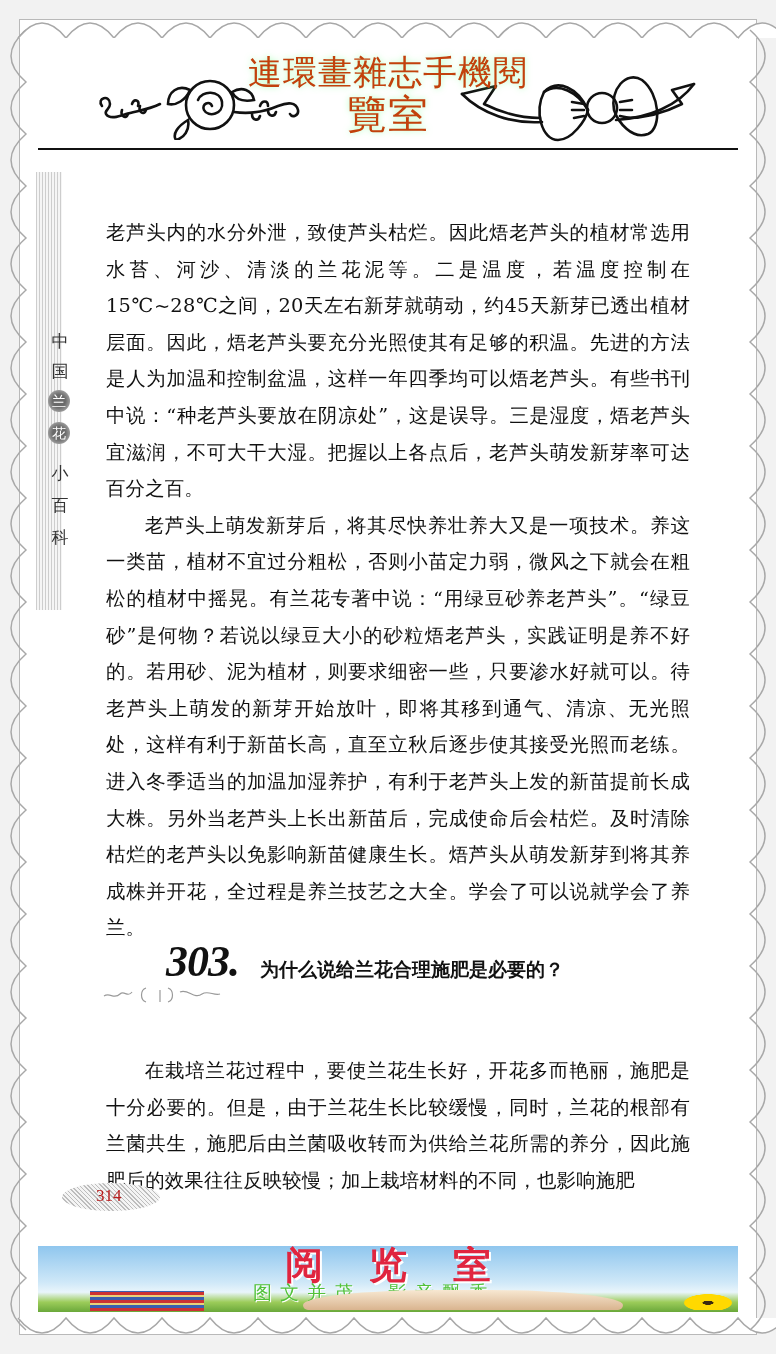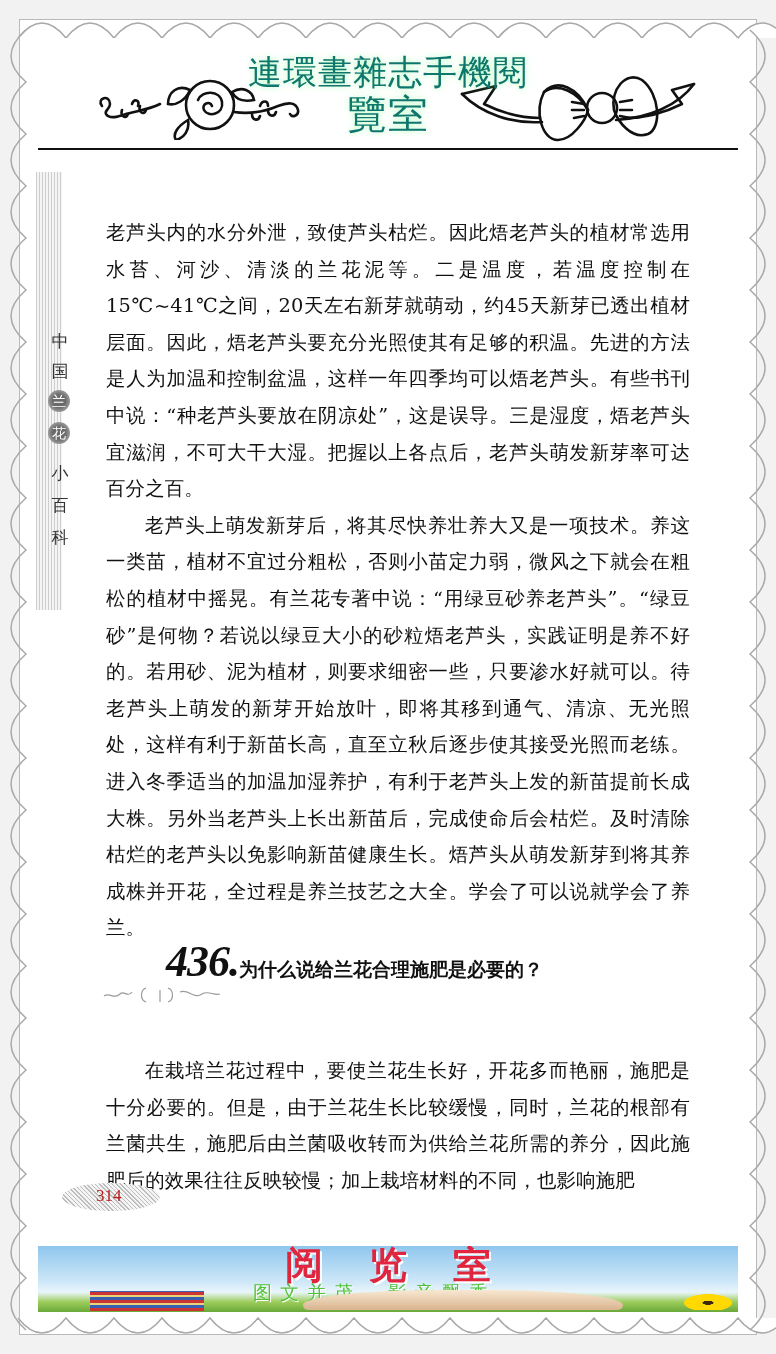--- a/index.html
+++ b/index.html
@@ -16,21 +16,21 @@
   }
   .scallops { position:absolute; left:0; top:0; width:776px; height:1354px; pointer-events:none; }
   
   .header {
     position:absolute; left:38px; top:38px; width:700px; height:110px;
     background:#ffffff;
   }
   .header-rule { position:absolute; left:38px; top:148px; width:700px; height:2px; background:#111; }
   .site-title {
     position:absolute; left:0; width:776px; text-align:center;
-    color:#0f766e; font-family:"DejaVu Sans","Liberation Sans",sans-serif;
+    color:#c2410c; font-family:"DejaVu Sans","Liberation Sans",sans-serif;
     font-size:34px; line-height:40px; letter-spacing:1px;
     text-shadow:0 0 6px rgba(120,255,140,0.6);
   }
   .site-title.l1 { top:52px; left:0; }
   .site-title.l2 { top:94px; font-size:40px; }
   .deco { position:absolute; }
   
   .sidebar {
     position:absolute; left:36px; top:172px; width:26px; height:438px;
     background:repeating-linear-gradient(90deg,#c8c8c8 0 1px,#f5f5f5 1px 3px),
@@ -56,21 +56,21 @@
   .page-text p.indent { text-indent:2em; }
   .question {
     position:absolute; left:166px; top:936px; white-space:nowrap;
   }
   .q-num {
     font-family:"Liberation Serif","DejaVu Serif",serif; font-style:italic; font-weight:bold;
     font-size:44px; color:#111; letter-spacing:-1px;
   }
   .q-text {
     font-family:"DejaVu Sans","Liberation Sans",sans-serif; font-weight:bold;
-    font-size:19px; color:#111; margin-left:0;
+    font-size:19px; color:#111; margin-left:21px;
   }
   .q-scribble { position:absolute; left:100px; top:982px; }
   
   .page-num-bg {
     position:absolute; left:62px; top:1183px; width:98px; height:28px;
     border-radius:50%;
     background:repeating-linear-gradient(45deg,#bdbdbd 0 1px,#f4f4f4 1px 3px);
   }
   .page-num {
     position:absolute; left:96px; top:1186px; font-size:17px; color:#b91c1c;
@@ -163,26 +163,26 @@
 <div class="sidebar"></div>
 <div class="side-label" style="top:330px">中</div>
 <div class="side-label" style="top:360px">国</div>
 <div class="side-badge" style="top:390px">兰</div>
 <div class="side-badge" style="top:422px">花</div>
 <div class="side-label" style="top:462px">小</div>
 <div class="side-label" style="top:494px">百</div>
 <div class="side-label" style="top:526px">科</div>
 
 <div class="page-text" style="top:215px">
-  <p>老芦头内的水分外泄，致使芦头枯烂。因此焐老芦头的植材常选用水苔、河沙、清淡的兰花泥等。二是温度，若温度控制在15℃~41℃之间，20天左右新芽就萌动，约45天新芽已透出植材层面。因此，焐老芦头要充分光照使其有足够的积温。先进的方法是人为加温和控制盆温，这样一年四季均可以焐老芦头。有些书刊中说：“种老芦头要放在阴凉处”，这是误导。三是湿度，焐老芦头宜滋润，不可大干大湿。把握以上各点后，老芦头萌发新芽率可达百分之百。</p>
+  <p>老芦头内的水分外泄，致使芦头枯烂。因此焐老芦头的植材常选用水苔、河沙、清淡的兰花泥等。二是温度，若温度控制在15℃~28℃之间，20天左右新芽就萌动，约45天新芽已透出植材层面。因此，焐老芦头要充分光照使其有足够的积温。先进的方法是人为加温和控制盆温，这样一年四季均可以焐老芦头。有些书刊中说：“种老芦头要放在阴凉处”，这是误导。三是湿度，焐老芦头宜滋润，不可大干大湿。把握以上各点后，老芦头萌发新芽率可达百分之百。</p>
   <p class="indent">老芦头上萌发新芽后，将其尽快养壮养大又是一项技术。养这一类苗，植材不宜过分粗松，否则小苗定力弱，微风之下就会在粗松的植材中摇晃。有兰花专著中说：“用绿豆砂养老芦头”。“绿豆砂”是何物？若说以绿豆大小的砂粒焐老芦头，实践证明是养不好的。若用砂、泥为植材，则要求细密一些，只要渗水好就可以。待老芦头上萌发的新芽开始放叶，即将其移到通气、清凉、无光照处，这样有利于新苗长高，直至立秋后逐步使其接受光照而老练。进入冬季适当的加温加湿养护，有利于老芦头上发的新苗提前长成大株。另外当老芦头上长出新苗后，完成使命后会枯烂。及时清除枯烂的老芦头以免影响新苗健康生长。焐芦头从萌发新芽到将其养成株并开花，全过程是养兰技艺之大全。学会了可以说就学会了养兰。</p>
 </div>
 
 <div class="question">
-  <span class="q-num">436.</span><span class="q-text">为什么说给兰花合理施肥是必要的？</span>
+  <span class="q-num">303.</span><span class="q-text">为什么说给兰花合理施肥是必要的？</span>
 </div>
 <svg class="q-scribble" width="150" height="22" viewBox="0 0 150 22">
   <g fill="none" stroke="#9a9a9a" stroke-width="1.2">
     <path d="M4,14 c6,-4 10,4 16,-2 c4,-4 8,4 12,-2"></path>
     <path d="M46,6 c-6,2 -6,12 0,14"></path>
       <path d="M60,8 l0,12"></path>
       <path d="M68,6 c6,2 6,12 0,14"></path>
     <path d="M80,10 c8,-4 14,8 22,2 c6,-4 12,2 18,0"></path>
   </g>
 </svg>

